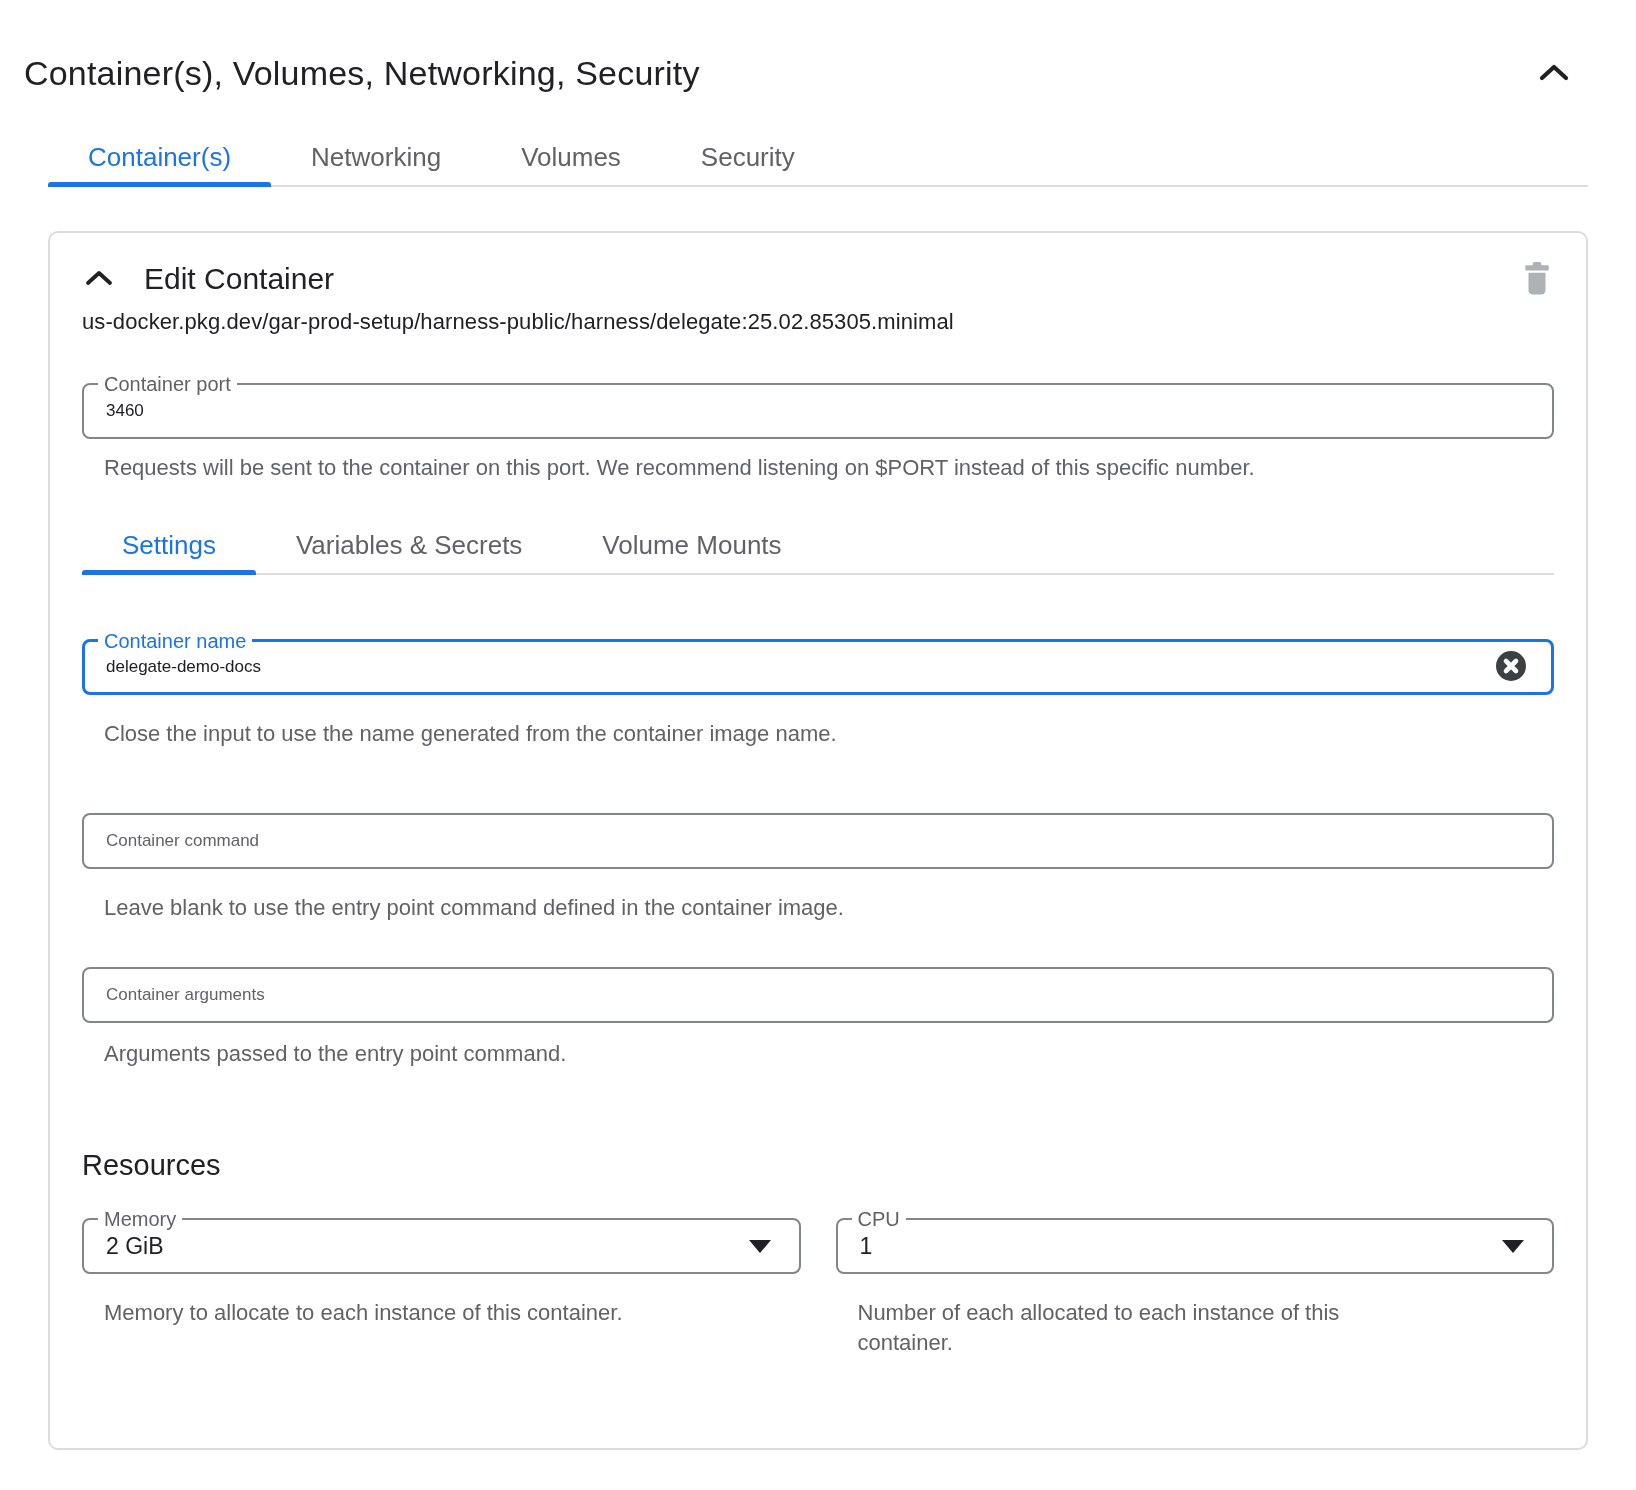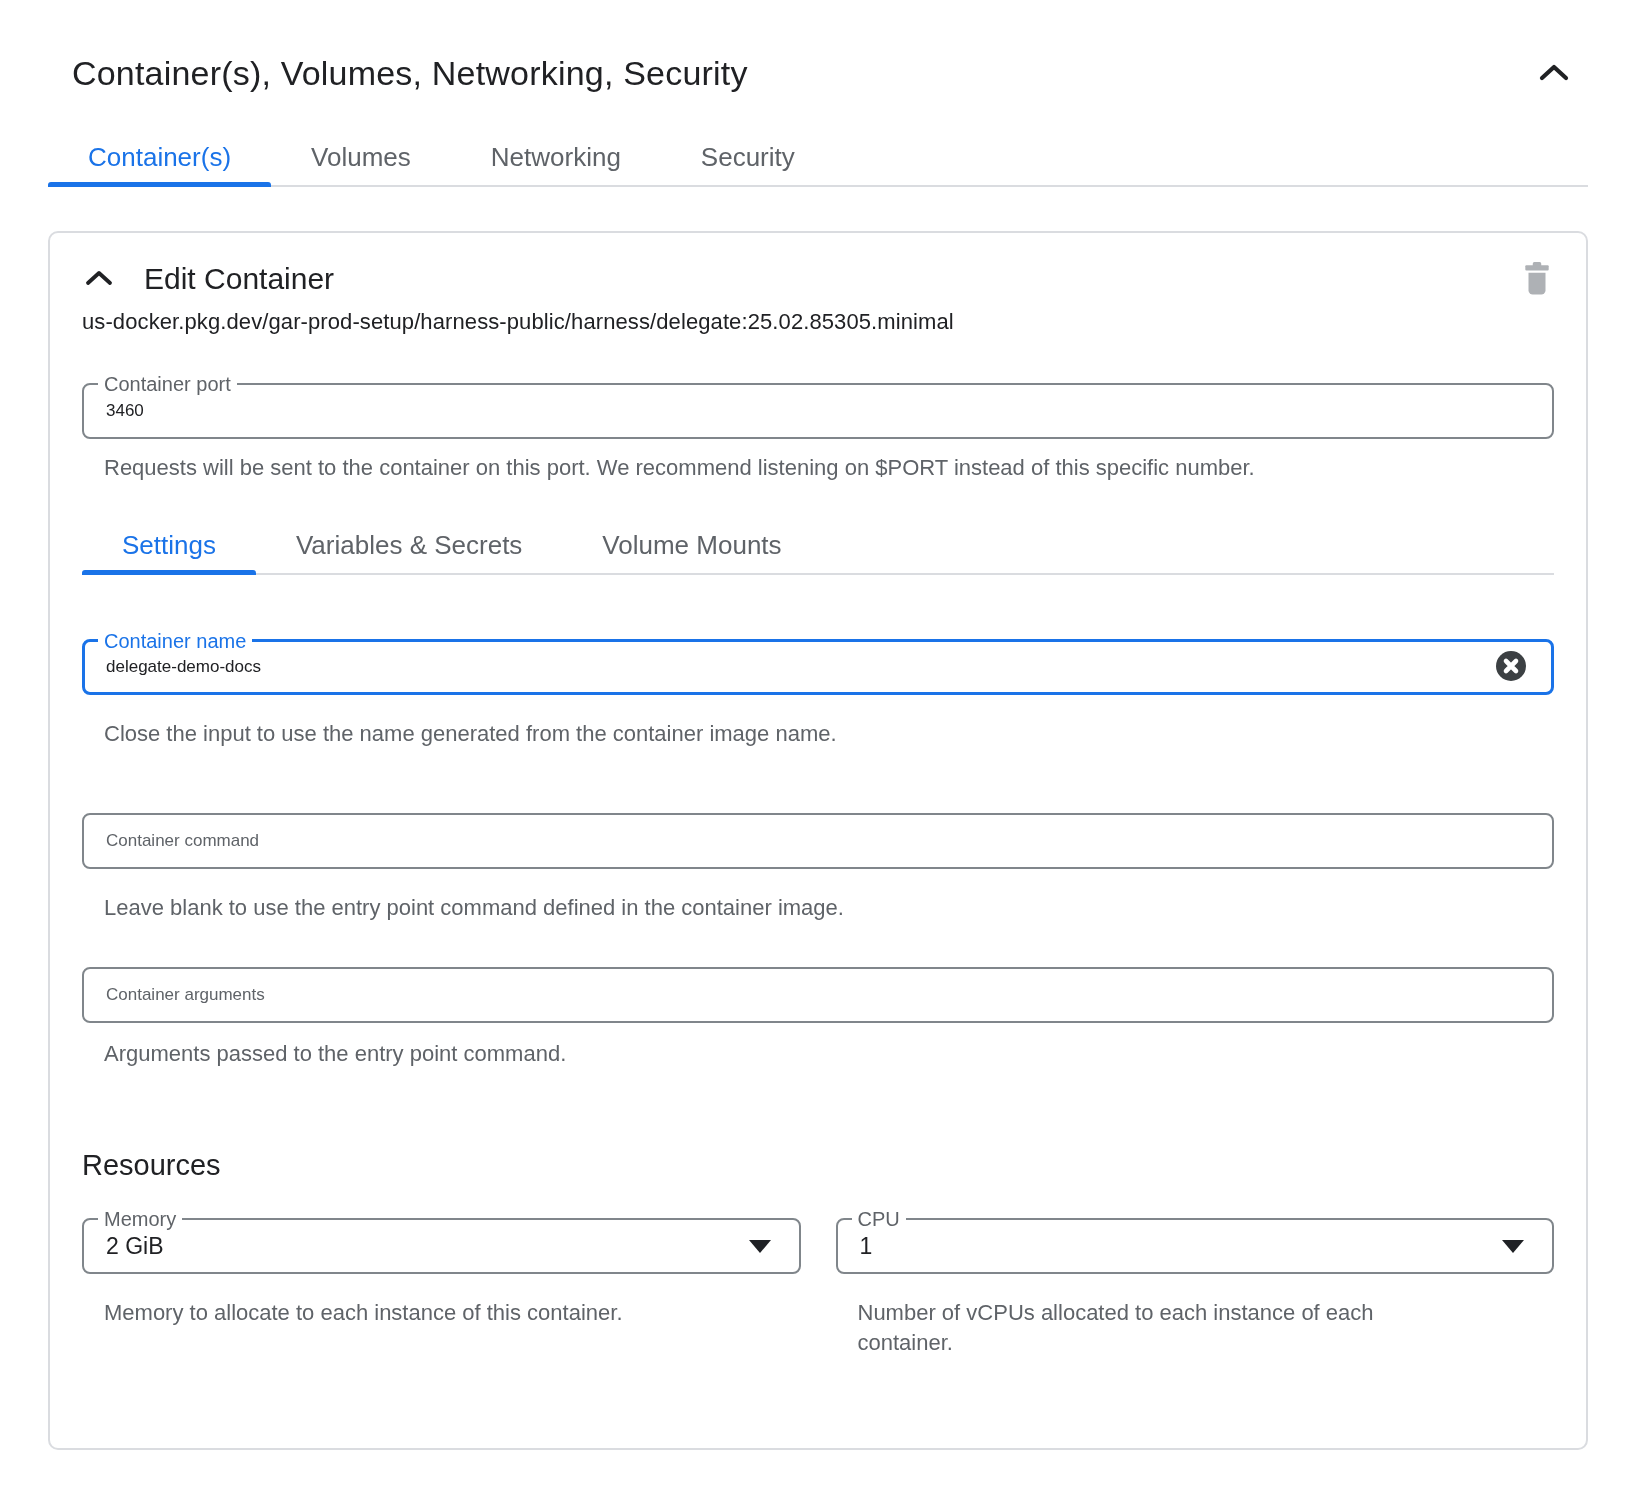--- a/index.html
+++ b/index.html
@@ -2,21 +2,21 @@
 <html><head>
 <meta charset="utf-8">
 <style>
   * { box-sizing: border-box; }
   html,body { margin:0; padding:0; }
   body {
     width:1636px; height:1490px; overflow:hidden;
     background:#ffffff; color:#202124;
     font-family:"Liberation Sans","DejaVu Sans",sans-serif;
   }
-  .header { display:flex; align-items:center; justify-content:space-between; padding:54px 48px 0 72px; }
+  .header { display:flex; align-items:center; justify-content:space-between; padding:54px 48px 0 24px; }
   .page-title { font-size:34px; font-weight:400; letter-spacing:.2px; color:#202124; }
   .icon-btn { background:none; border:none; padding:0; cursor:pointer; display:flex; align-items:center; justify-content:center; }
   .collapse-btn { width:44px; height:32px; margin-right:12px; }
 
   .tabbar { display:flex; margin:36px 48px 0 48px; border-bottom:2px solid #dadce0; }
   .tab { position:relative; padding:0 40px; height:56px; display:flex; align-items:center;
          font-size:26px; color:#5f6368; cursor:pointer; white-space:nowrap; }
   .tab.active { color:#1a73e8; }
   .tab.active::after { content:""; position:absolute; left:0; right:0; bottom:-2px; height:5px;
                        background:#1a73e8; border-radius:3px 3px 0 0; }
@@ -75,24 +75,24 @@
       </svg>
     </span>
   </button>
 </div>
 
 <div class="tabbar">
   <div class="tab active">
       <span>Container(s)</span>
     </div>
   <div class="tab">
-      <span>Volumes</span>
+      <span>Networking</span>
     </div>
   <div class="tab">
-      <span>Networking</span>
+      <span>Volumes</span>
     </div>
   <div class="tab">
       <span>Security</span>
     </div>
 </div>
 
 <div class="card">
 
   <div class="card-header">
     <button class="icon-btn card-chevron">
@@ -168,17 +168,17 @@
         <span class="dd-arrow"></span>
       </div>
       <div class="helper res-helper">Memory to allocate to each instance of this container.</div>
     </div>
     <div class="res-col">
       <div class="field select-field">
         <span class="field-label">CPU</span>
         <span class="select-value">1</span>
         <span class="dd-arrow"></span>
       </div>
-      <div class="helper res-helper">Number of vCPUs allocated to each instance of each container.</div>
+      <div class="helper res-helper">Number of each allocated to each instance of this container.</div>
     </div>
   </div>
 
 </div>
 
 </body></html>

